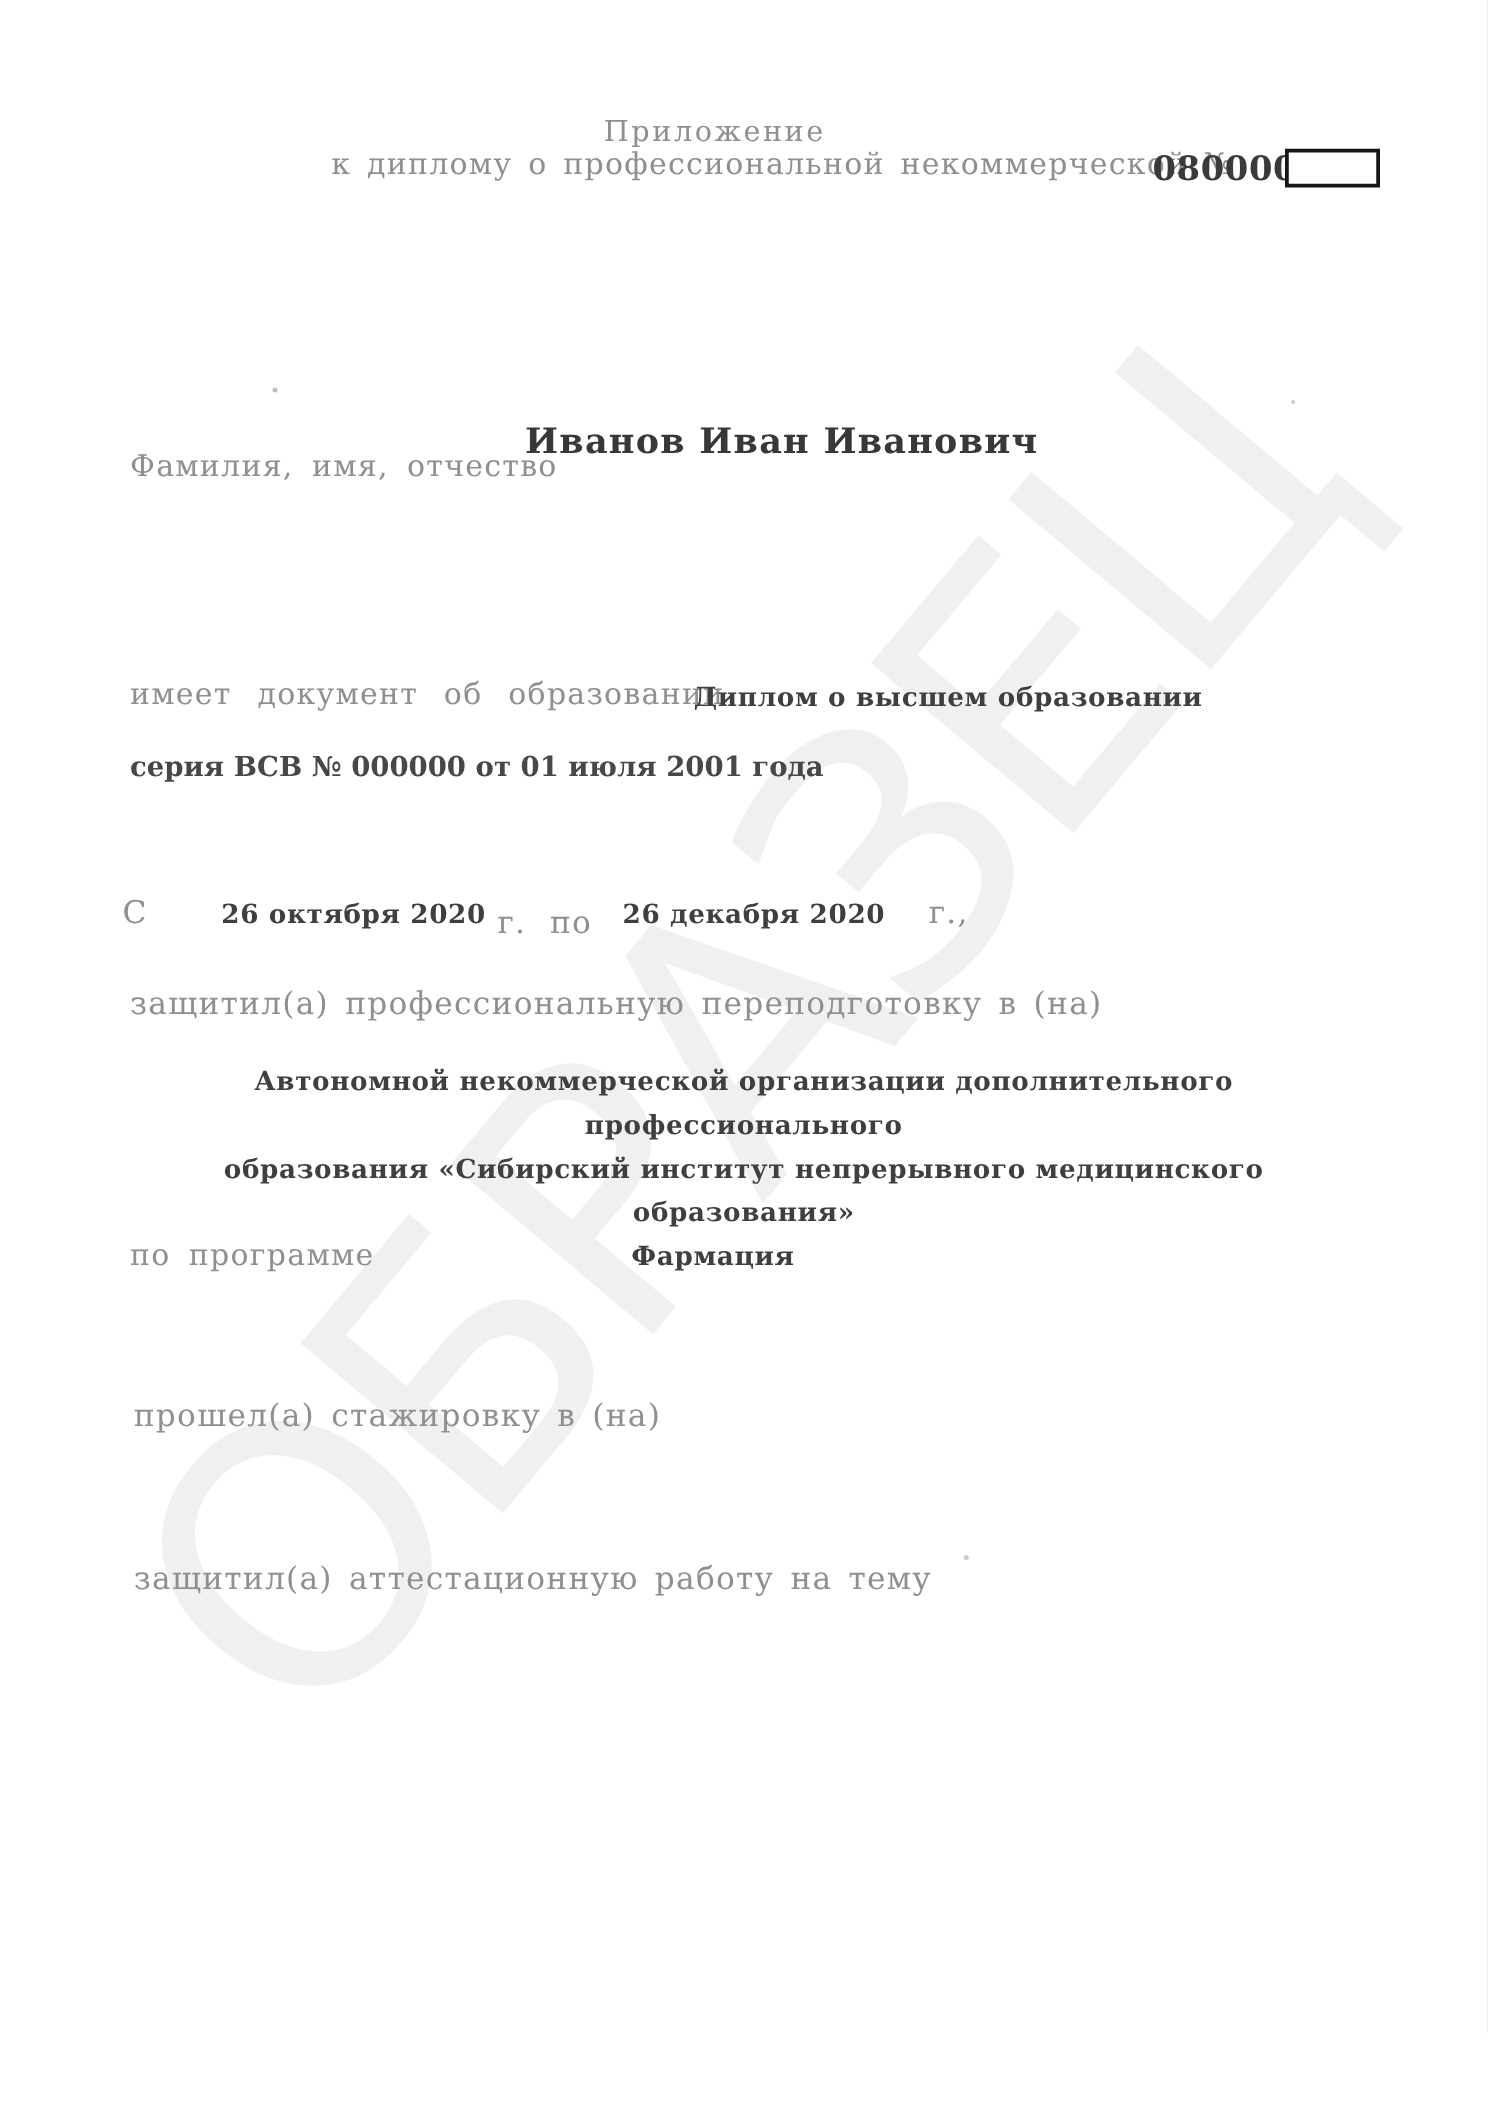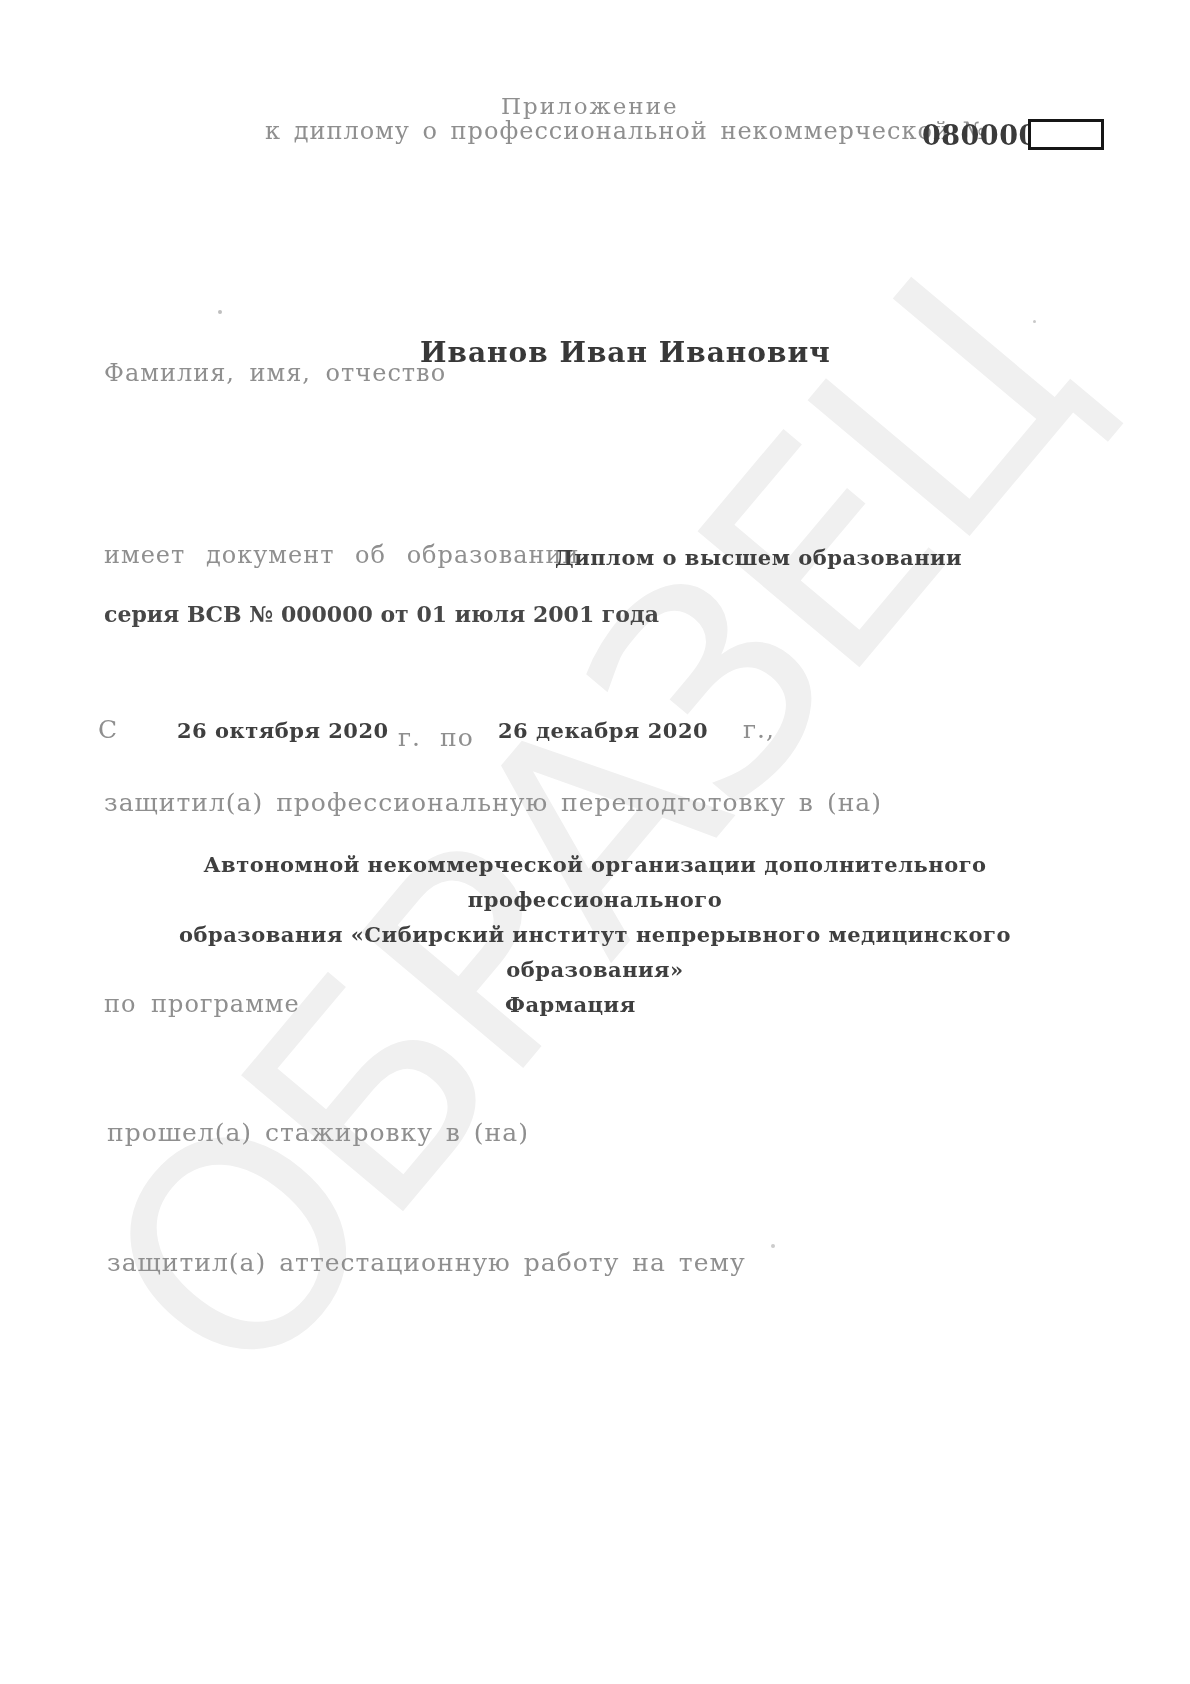--- a/index.html
+++ b/index.html
@@ -24,21 +24,21 @@
     white-space:nowrap;
     z-index:0;
     user-select:none;
   }
   
   .abs { position:absolute; z-index:2; line-height:1.15; white-space:nowrap; }
   .lbl { color:#8f8f8f; font-size:24px; letter-spacing:1px; word-spacing:6px; }
   .lbl-lg { color:#8f8f8f; font-size:25px; letter-spacing:1px; word-spacing:4px; }
   .val { color:#3f3f3f; font-weight:bold; font-size:21px; letter-spacing:0.5px; }
   
-  .hdr-title { left:483px; top:93px; font-size:23px; color:#8f8f8f; letter-spacing:2px;margin-left:18px; }
+  .hdr-title { left:483px; top:93px; font-size:23px; color:#8f8f8f; letter-spacing:2px; }
   .hdr-sub   { left:265px; top:118px; font-size:24px; color:#8f8f8f; letter-spacing:1px; word-spacing:4px; }
   .hdr-num   { left:922px; top:120px; font-size:27px; font-weight:bold; color:#3a3a3a; letter-spacing:0.5px; }
   .hdr-box   { left:1028px; top:119px; width:70px; height:25px; border:3px solid #161616; background:#ffffff; }
   
   .fio-lbl   { left:104px; top:340px;margin-top:20px; }
   .fio-val   { left:420px; top:337px; font-size:28px; color:#383838; letter-spacing:1px; }
   .edu-lbl   { left:104px; top:542px; word-spacing:12px; }
   .edu-val   { left:555px; top:546px; }
   .series    { left:104px; top:602px; font-size:22px; color:#474747; }
   .per-c     { left:98px;  top:716px; }

